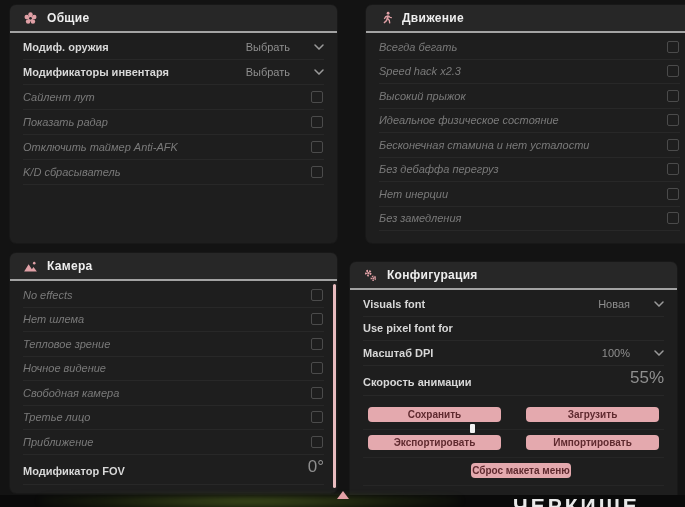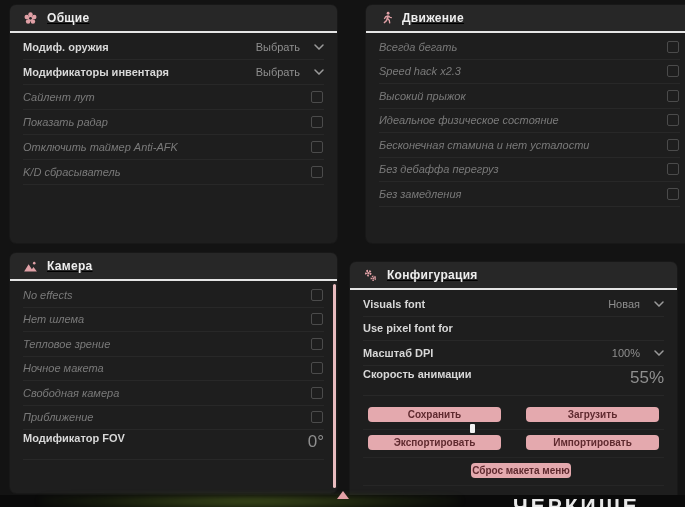--- a/index.html
+++ b/index.html
@@ -13,40 +13,40 @@
     position:absolute;background:#1e1e1e;border-radius:6px;overflow:hidden;
     box-shadow:0 0 0 1px #181818;
   }
   #panel-general{left:10px;top:5px;width:327px;height:238px;}
   #panel-movement{left:366px;top:5px;width:327px;height:238px;}
   #panel-camera{left:10px;top:253px;width:327px;height:240px;}
   #panel-config{left:350px;top:262px;width:327px;height:240px;}
 
   .panel-header{
     height:26px;display:flex;align-items:center;gap:9px;padding:0 13px;
-    background:#272727;border-bottom:2px solid #e5e5e5;text-decoration:underline;
+    background:#272727;border-bottom:2px solid #a3a3a3;
   }
   .panel-title{font-size:12px;font-weight:bold;color:#eeeeee;letter-spacing:.3px;}
   .hicon{display:flex;align-items:center;}
 
   .rows{padding:2px 13px 0 13px;}
   .row{
     height:23.5px;display:flex;flex-direction:column;justify-content:center;
     border-bottom:1px solid #282828;position:relative;
   }
   #panel-general .row{height:24px;}
-  .row-inner{display:flex;align-items:flex-start;justify-content:space-between;}
+  .row-inner{display:flex;align-items:flex-end;justify-content:space-between;}
   .row-label{font-size:11px;white-space:nowrap;}
   .row-label.dim{color:#7a7a7a;font-style:italic;}
   .row-label.bright{color:#d8d8d8;font-weight:600;}
   .checkbox{
     width:10px;height:10px;border:1px solid #4b4b4b;border-radius:2px;
     background:transparent;flex:0 0 auto;margin-right:1px;
   }
-  .dd{display:flex;align-items:center;gap:14px;}
+  .dd{display:flex;align-items:center;gap:24px;}
   .dd-value{
     font-size:11px;color:#8f8f8f;max-width:200px;white-space:nowrap;
     overflow:hidden;text-overflow:ellipsis;
   }
   .chev{display:flex;align-items:center;}
 
   .row-slider{height:27px;justify-content:flex-start;padding-top:2px;gap:36px;}
   .slider-value{font-size:17px;color:#8f8f8f;}
   .slider-track{height:5px;position:relative;background:rgba(255,255,255,0.05);margin-top:2px;border-radius:1px;}
   #panel-config .slider-track{width:200px;}
@@ -203,20 +203,26 @@
         </div>
       </div>
       <div class="row">
         <div class="row-inner">
           <span class="row-label dim">Без дебаффа перегруз</span>
           <span class="checkbox"></span>
         </div>
       </div>
       <div class="row">
         <div class="row-inner">
+          <span class="row-label dim">Нет инерции</span>
+          <span class="checkbox"></span>
+        </div>
+      </div>
+      <div class="row">
+        <div class="row-inner">
           <span class="row-label dim">Без замедления</span>
           <span class="checkbox"></span>
         </div>
       </div>
     </div>
   <div class="scrollbar"></div>
 </div>
 
 <div class="panel" id="panel-camera">
   <div class="panel-header">
@@ -242,27 +248,33 @@
         </div>
       </div>
       <div class="row">
         <div class="row-inner">
           <span class="row-label dim">Тепловое зрение</span>
           <span class="checkbox"></span>
         </div>
       </div>
       <div class="row">
         <div class="row-inner">
-          <span class="row-label dim">Ночное макета</span>
+          <span class="row-label dim">Ночное видение</span>
           <span class="checkbox"></span>
         </div>
       </div>
       <div class="row">
         <div class="row-inner">
           <span class="row-label dim">Свободная камера</span>
+          <span class="checkbox"></span>
+        </div>
+      </div>
+      <div class="row">
+        <div class="row-inner">
+          <span class="row-label dim">Третье лицо</span>
           <span class="checkbox"></span>
         </div>
       </div>
       <div class="row">
         <div class="row-inner">
           <span class="row-label dim">Приближение</span>
           <span class="checkbox"></span>
         </div>
       </div>
       <div class="row row-slider">

